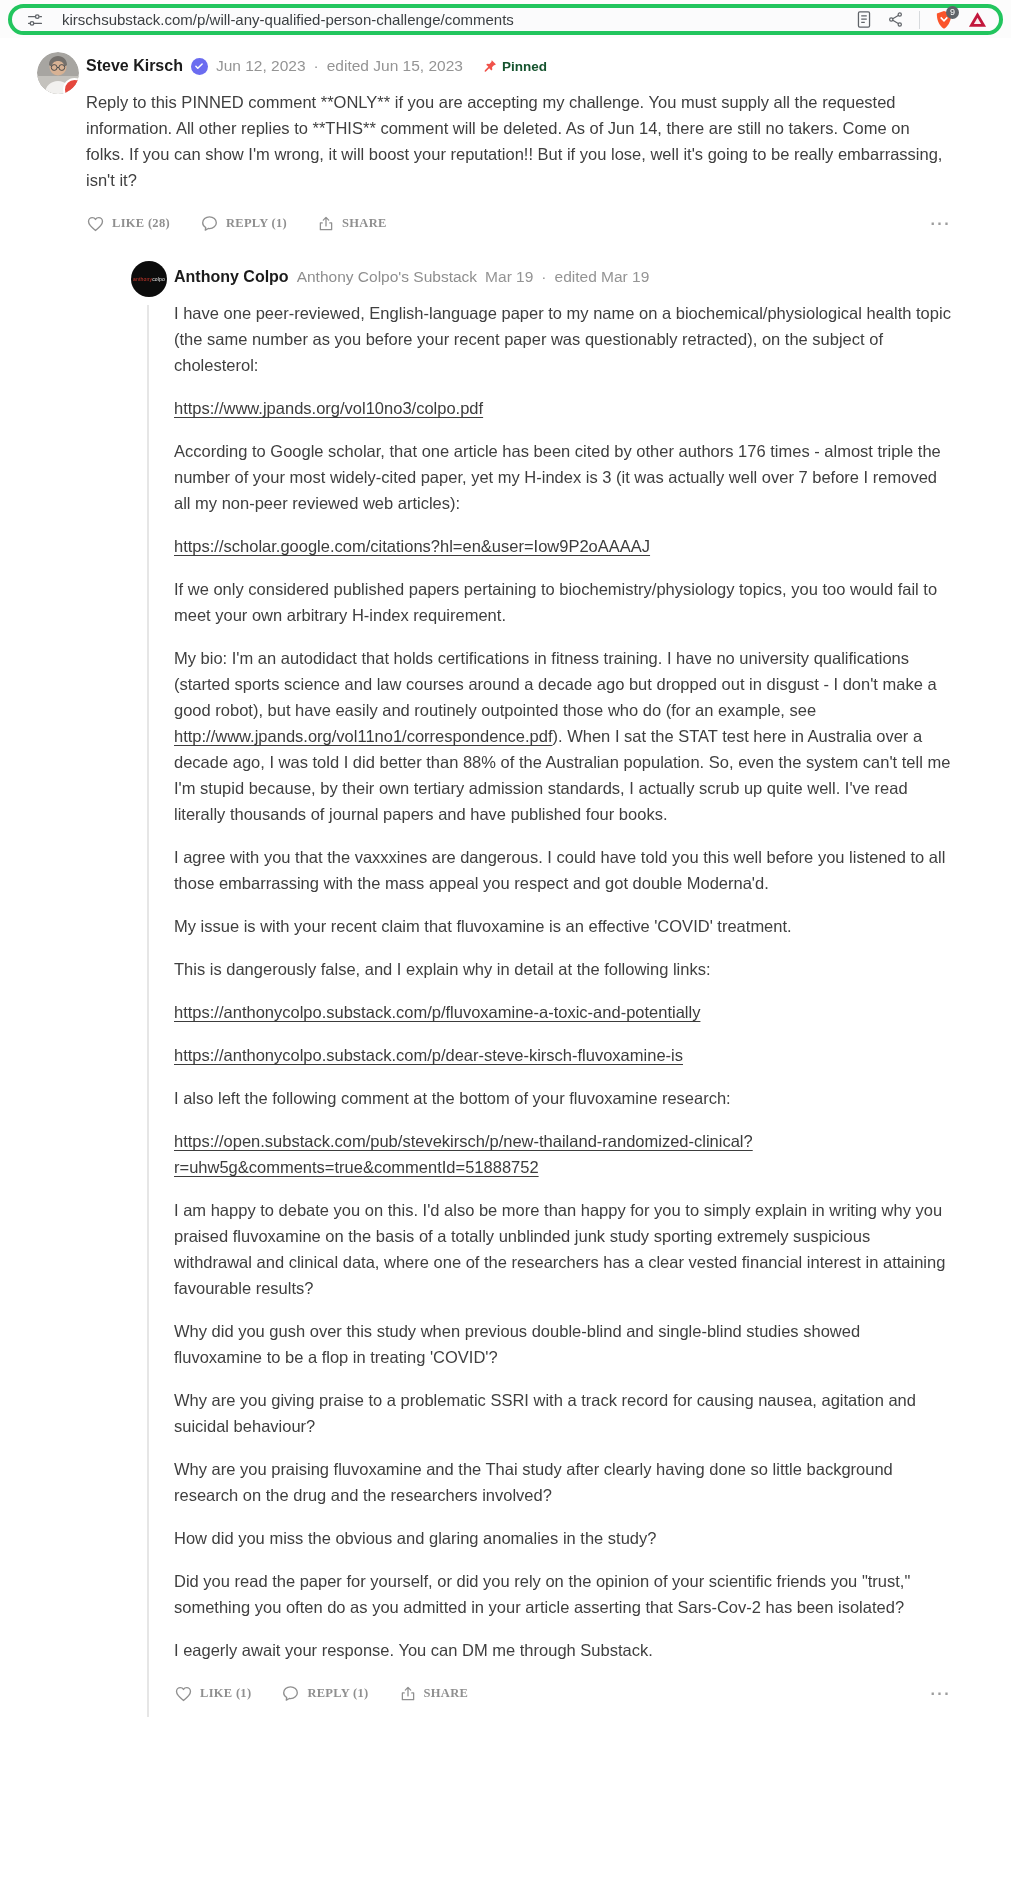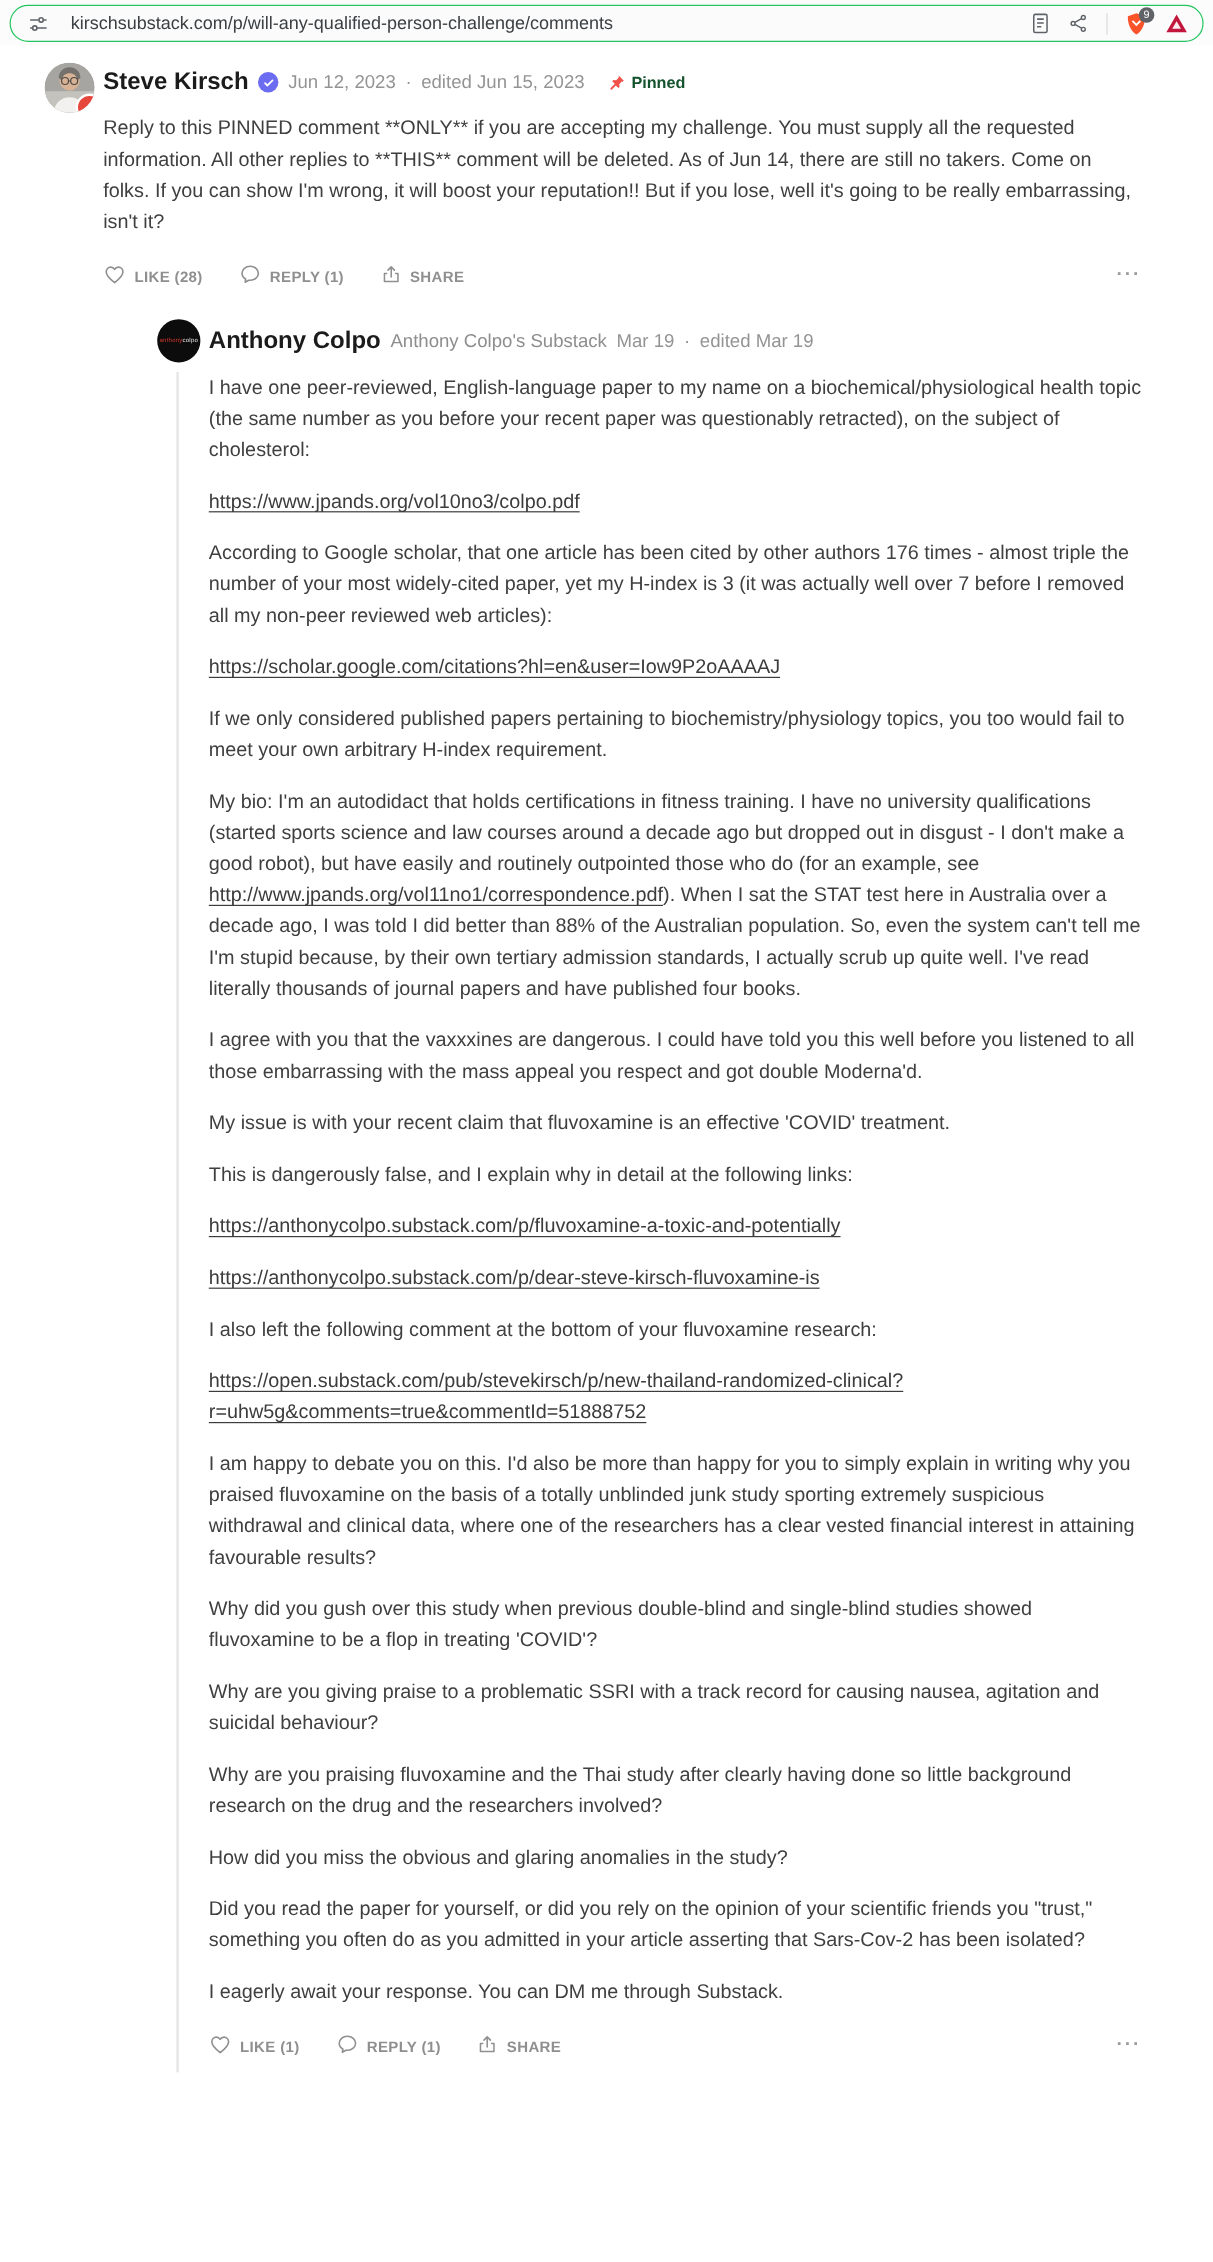--- a/index.html
+++ b/index.html
@@ -6,21 +6,21 @@
   html,body { margin:0; padding:0; }
   body {
     width:1011px; height:1885px; overflow:hidden;
     background:#ffffff;
     font-family:"Liberation Sans", sans-serif;
     color:#3f3f3f;
   }
   
   .browser-bar { padding:4px 8px 3px; background:#fcfcfc; }
   .omnibox {
-    height:31px; border:1px solid #22c55e; border-radius:16px;
+    height:31px; border:4px solid #22c55e; border-radius:16px;
     background:#fbfbfc; display:flex; align-items:center; padding:0 12px 0 14px;
   }
   .omni-left-icon { display:flex; margin-right:18px; }
   .omni-url { flex:1; font-size:15px; color:#3c4043; white-space:nowrap; overflow:hidden; }
   .omni-right { display:flex; align-items:center; gap:15px; }
   .omni-divider { width:1px; height:18px; background:#d7dadd; }
   .shield-wrap { position:relative; display:flex; }
   .shield-badge {
     position:absolute; top:-4px; right:-6px; min-width:13px; height:13px; border-radius:8px;
     background:#5f6368; color:#fff; font-size:9px; line-height:13px; text-align:center; padding:0 2px;
@@ -46,37 +46,37 @@
     position:absolute; left:26px; top:26px; width:23px; height:23px; border-radius:50%;
     background:#e5473d; border:2px solid #fff;
     display:flex; align-items:center; justify-content:center; z-index:2;
   }
   .thread-line {
     position:absolute; left:16px; top:44px; bottom:-14px; width:2px; background:#e6e6e6; cursor:pointer;
   }
   .content { flex:1; min-width:0; }
   .c-header { display:flex; align-items:center; gap:8px; margin-top:5px; font-size:15.5px; color:#949494; }
   .reply-block .c-header { margin-top:7px; }
-  .c-name { font-weight:700; color:#1b1b1b; font-size:20px; }
+  .c-name { font-weight:700; color:#1b1b1b; font-size:16px; }
   .c-pub { color:#8e8e8e; }
   .verified {
     width:17px; height:17px; border-radius:50%; background:#6b6cf0;
     display:flex; align-items:center; justify-content:center; flex:none;
   }
   .edited { }
   .pinned { display:flex; align-items:center; gap:5px; margin-left:12px; color:#14532d; font-weight:700; font-size:13.5px; }
   .body { }
   .body p { margin:17px 0; font-size:16.5px; line-height:26px; color:#3f3f3f; }
   .body p:first-child { margin-top:14px; }
   .body a { color:#3c3c3c; text-decoration:underline; text-underline-offset:3px; overflow-wrap:anywhere; }
   .actions {
     display:flex; align-items:center; gap:30px; margin-top:21px;
     color:#8f8f8f; font-size:12.5px; font-weight:700; letter-spacing:.3px;
   }
-  .action { display:flex; align-items:flex-end; gap:7px; cursor:pointer; }
+  .action { display:flex; align-items:center; gap:7px; cursor:pointer;font-family:Liberation Serif, serif; }
   .more-btn { margin-left:auto; color:#9c9c9c; font-size:16px; letter-spacing:1.5px; cursor:pointer; line-height:10px; }
 </style>
 </head>
 <body>
 
 <div class="browser-bar">
   <div class="omnibox">
     <span class="omni-left-icon">
       <svg width="18" height="18" viewBox="0 0 24 24" fill="none" stroke="#5f6368" stroke-width="1.8" stroke-linecap="round">
         <path d="M3.5 7.5h8M18.5 7.5h2M3.5 16.5h2M11 16.5h9.5"></path>

